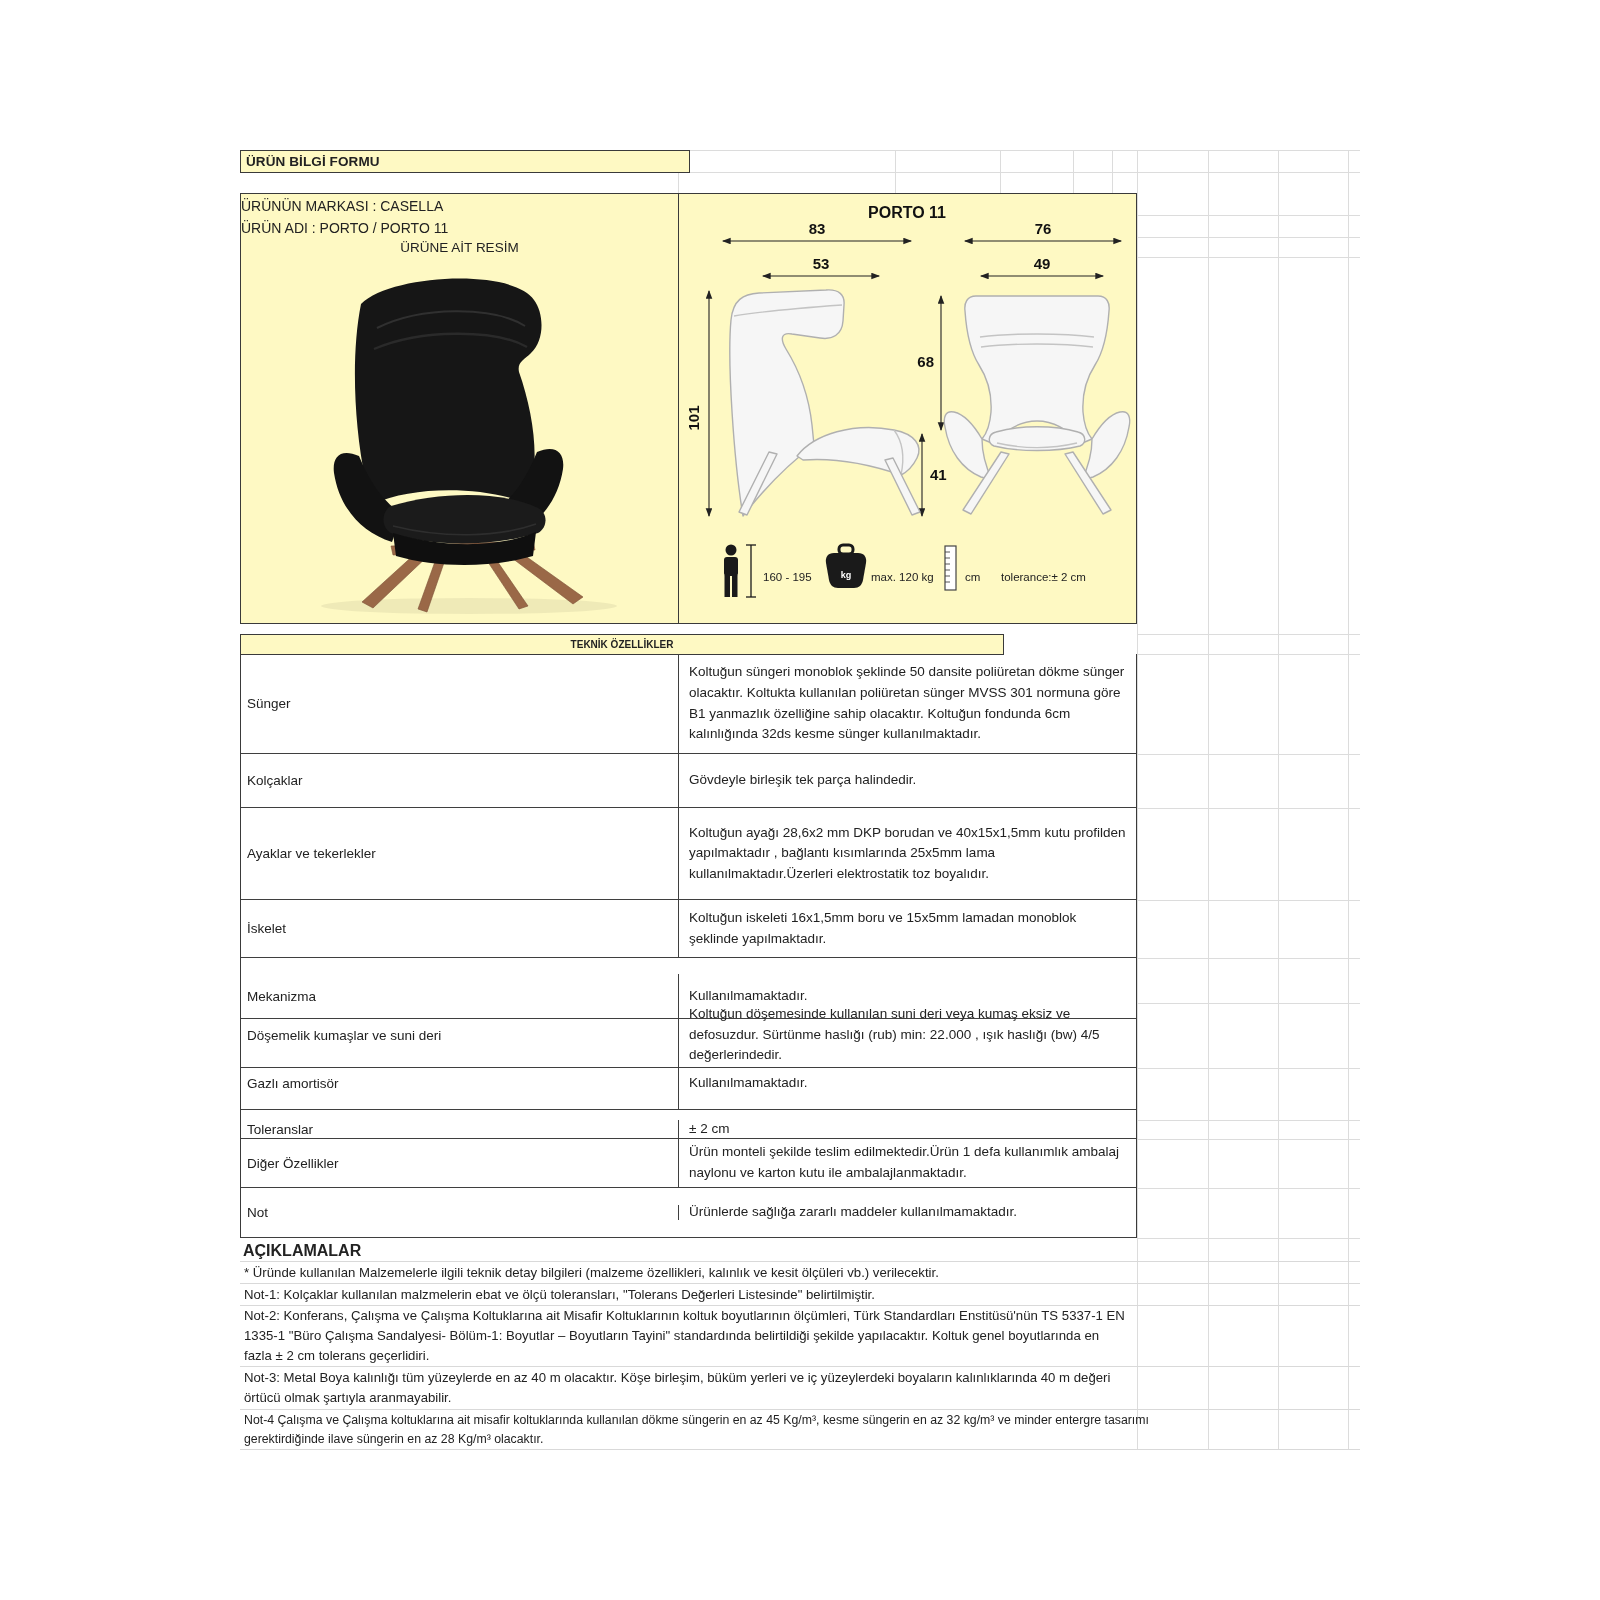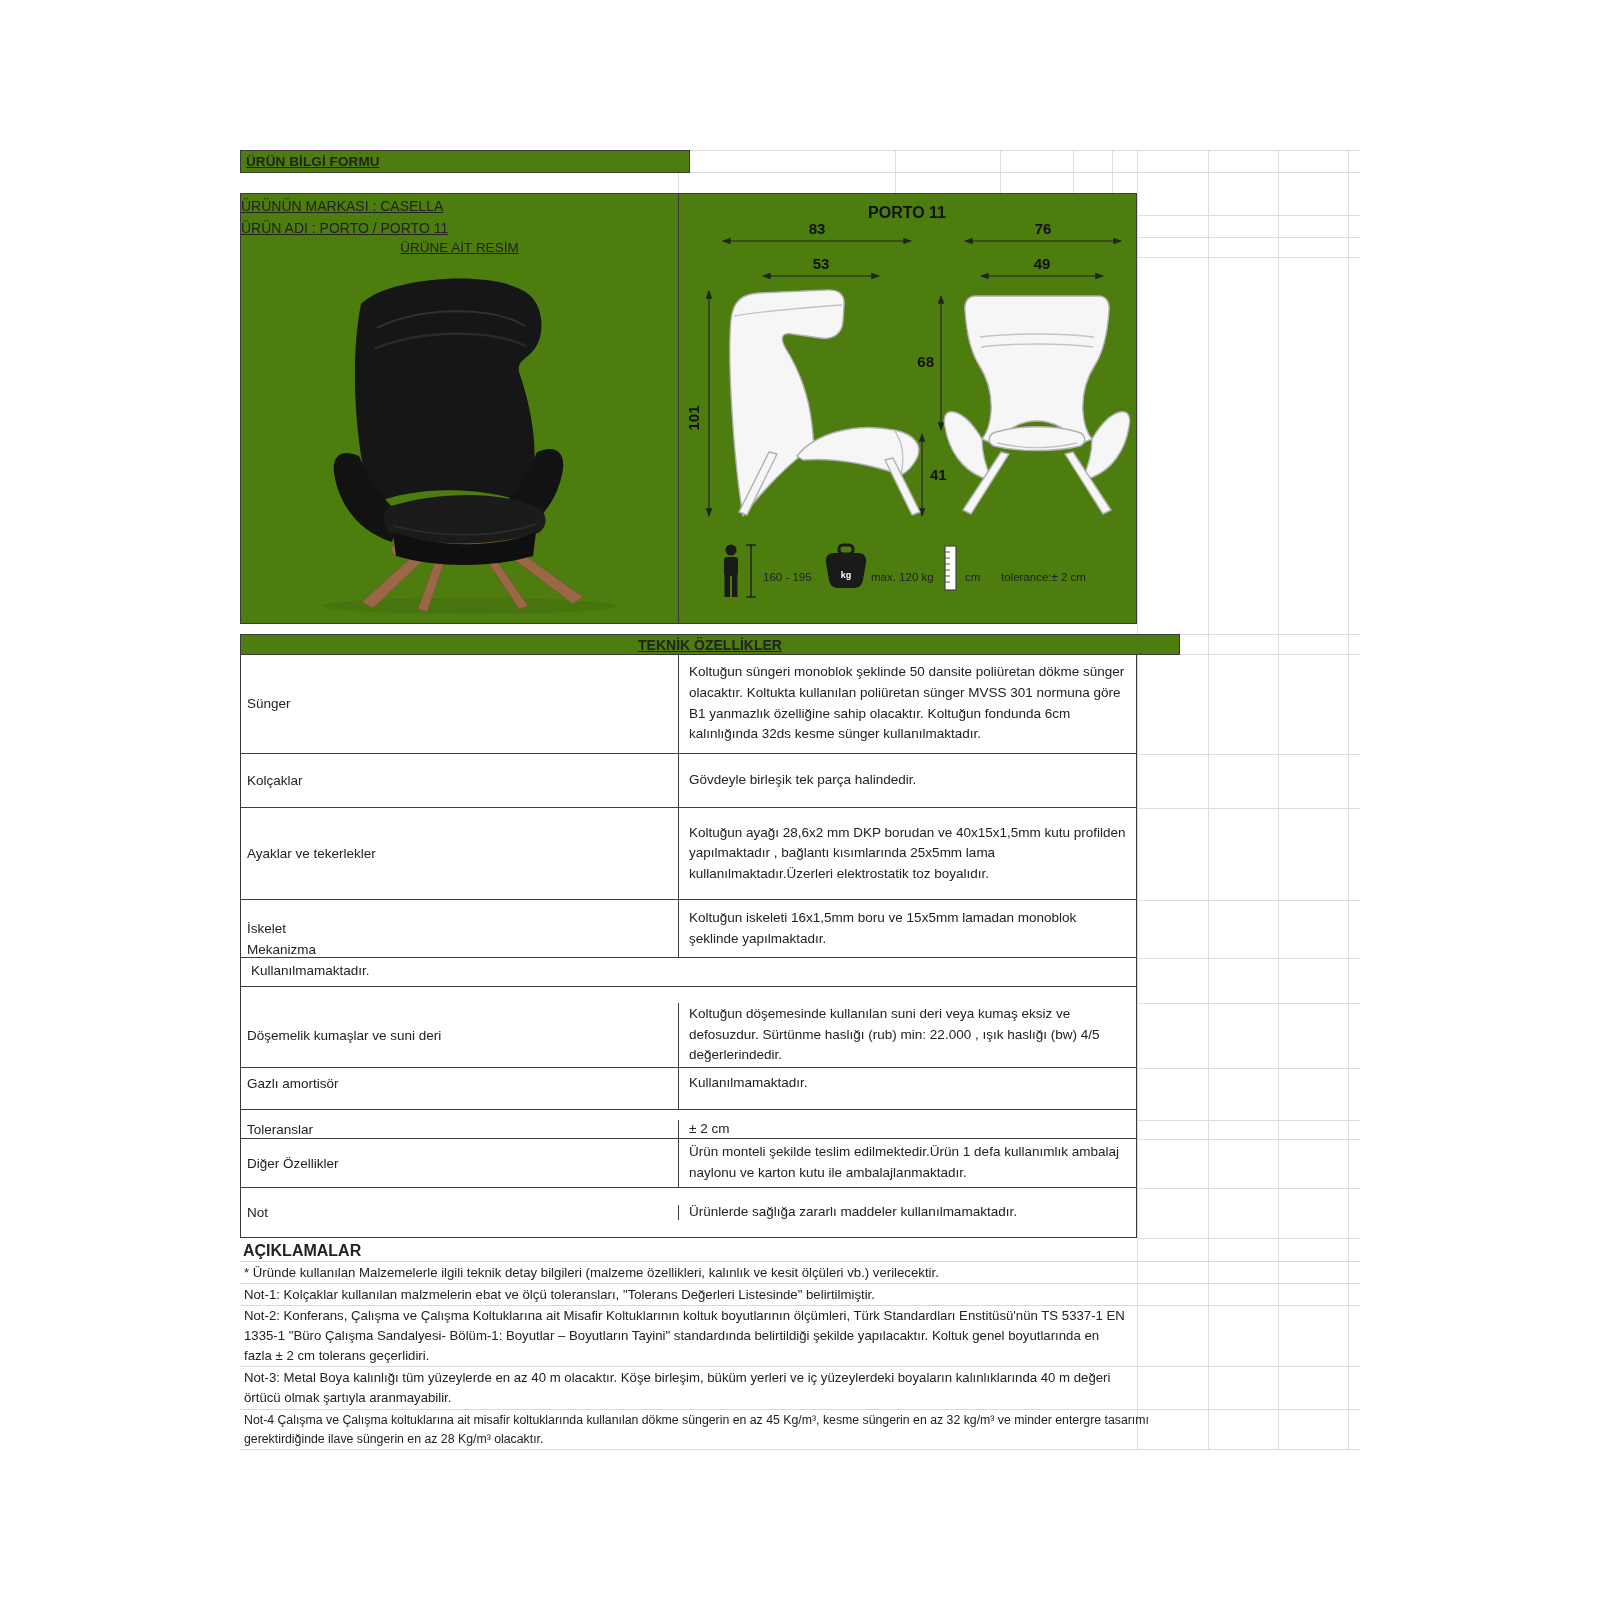--- a/index.html
+++ b/index.html
@@ -4,21 +4,21 @@
 <style>
   html,body{margin:0;padding:0;background:#ffffff;}
   .sheet{
     position:relative;width:1600px;height:1600px;background:#ffffff;
     font-family:"Liberation Sans", sans-serif;color:#222;overflow:hidden;
     -webkit-font-smoothing:antialiased;
   }
   
   .gl{position:absolute;background:#dcdcdc;}
   
-  .box{position:absolute;box-sizing:border-box;border:1px solid #3a3a3a;background:#4d7c0f;text-decoration:underline;}
+  .box{position:absolute;box-sizing:border-box;border:1px solid #3a3a3a;background:#fef9c3;}
   .noborder-top{border-top:none;}
   .title-cell{display:flex;align-items:center;padding-left:5px;font-weight:bold;font-size:13.5px;letter-spacing:.1px;}
   .plain-cell{display:flex;align-items:center;font-size:14px;}
   .center-cell{display:flex;align-items:center;justify-content:center;font-size:13.5px;}
   .imghdr{border-right:1px dotted #888;}
   .bold{font-weight:bold;}
   
   .spec-rows{position:absolute;left:240px;top:654px;width:897px;box-sizing:border-box;
     border-left:1px solid #3a3a3a;border-right:1px solid #3a3a3a;}
   .spec-row{position:absolute;left:0;width:100%;box-sizing:border-box;border-bottom:1px solid #3f3f3f;display:flex;}
@@ -202,42 +202,42 @@
             <line x1="266" y1="382" x2="271" y2="382"></line>
               <line x1="266" y1="388" x2="271" y2="388"></line>
           </g>
         </g>
         <text x="286" y="387" font-size="11.5" fill="#222">cm</text>
         <text x="322" y="387" font-size="11.5" fill="#222">tolerance:± 2 cm</text>
       </g>
     </svg>
   </div>
 
-  <div class="box center-cell bold" style="left:240px;top:634px;width:940px;height:21px;font-size:14px;">
+  <div class="box center-cell bold" style="left:240px;top:634px;width:764px;height:21px;font-size:10px;">
     <span>TEKNİK ÖZELLİKLER</span>
   </div>
 
   <div class="spec-rows" style="height:584px;">
     <div class="spec-row" style="top:0;height:100px;">
       <div class="spec-label">Sünger</div>
       <div class="spec-value">Koltuğun  süngeri monoblok şeklinde  50 dansite poliüretan  dökme sünger  olacaktır. Koltukta kullanılan poliüretan sünger MVSS 301 normuna göre B1 yanmazlık özelliğine sahip olacaktır. Koltuğun fondunda 6cm kalınlığında 32ds kesme sünger kullanılmaktadır.</div>
     </div>
     <div class="spec-row" style="top:100px;height:54px;">
       <div class="spec-label">Kolçaklar</div>
       <div class="spec-value">Gövdeyle birleşik tek parça halindedir.</div>
     </div>
     <div class="spec-row" style="top:154px;height:92px;">
       <div class="spec-label">Ayaklar ve tekerlekler</div>
       <div class="spec-value">Koltuğun ayağı 28,6x2 mm DKP borudan ve 40x15x1,5mm kutu profilden yapılmaktadır , bağlantı kısımlarında 25x5mm lama kullanılmaktadır.Üzerleri elektrostatik toz boyalıdır.</div>
     </div>
     <div class="spec-row" style="top:246px;height:58px;">
       <div class="spec-label">İskelet</div>
       <div class="spec-value">Koltuğun iskeleti 16x1,5mm boru ve 15x5mm lamadan monoblok şeklinde yapılmaktadır.</div>
     </div>
-    <div class="spec-row" style="top:288px;height:45px;flex-direction:column;">
+    <div class="spec-row" style="top:320px;height:45px;">
       <div class="spec-label">Mekanizma</div>
       <div class="spec-value">Kullanılmamaktadır.</div>
     </div>
     <div class="spec-row" style="top:349px;height:65px;">
       <div class="spec-label">Döşemelik kumaşlar ve suni deri</div>
       <div class="spec-value">Koltuğun döşemesinde kullanılan suni deri veya kumaş eksiz ve defosuzdur. Sürtünme haslığı (rub) min: 22.000 , ışık haslığı (bw) 4/5 değerlerindedir.</div>
     </div>
     <div class="spec-row" style="top:404px;height:52px;">
       <div class="spec-label">Gazlı amortisör</div>
       <div class="spec-value">Kullanılmamaktadır.</div>

